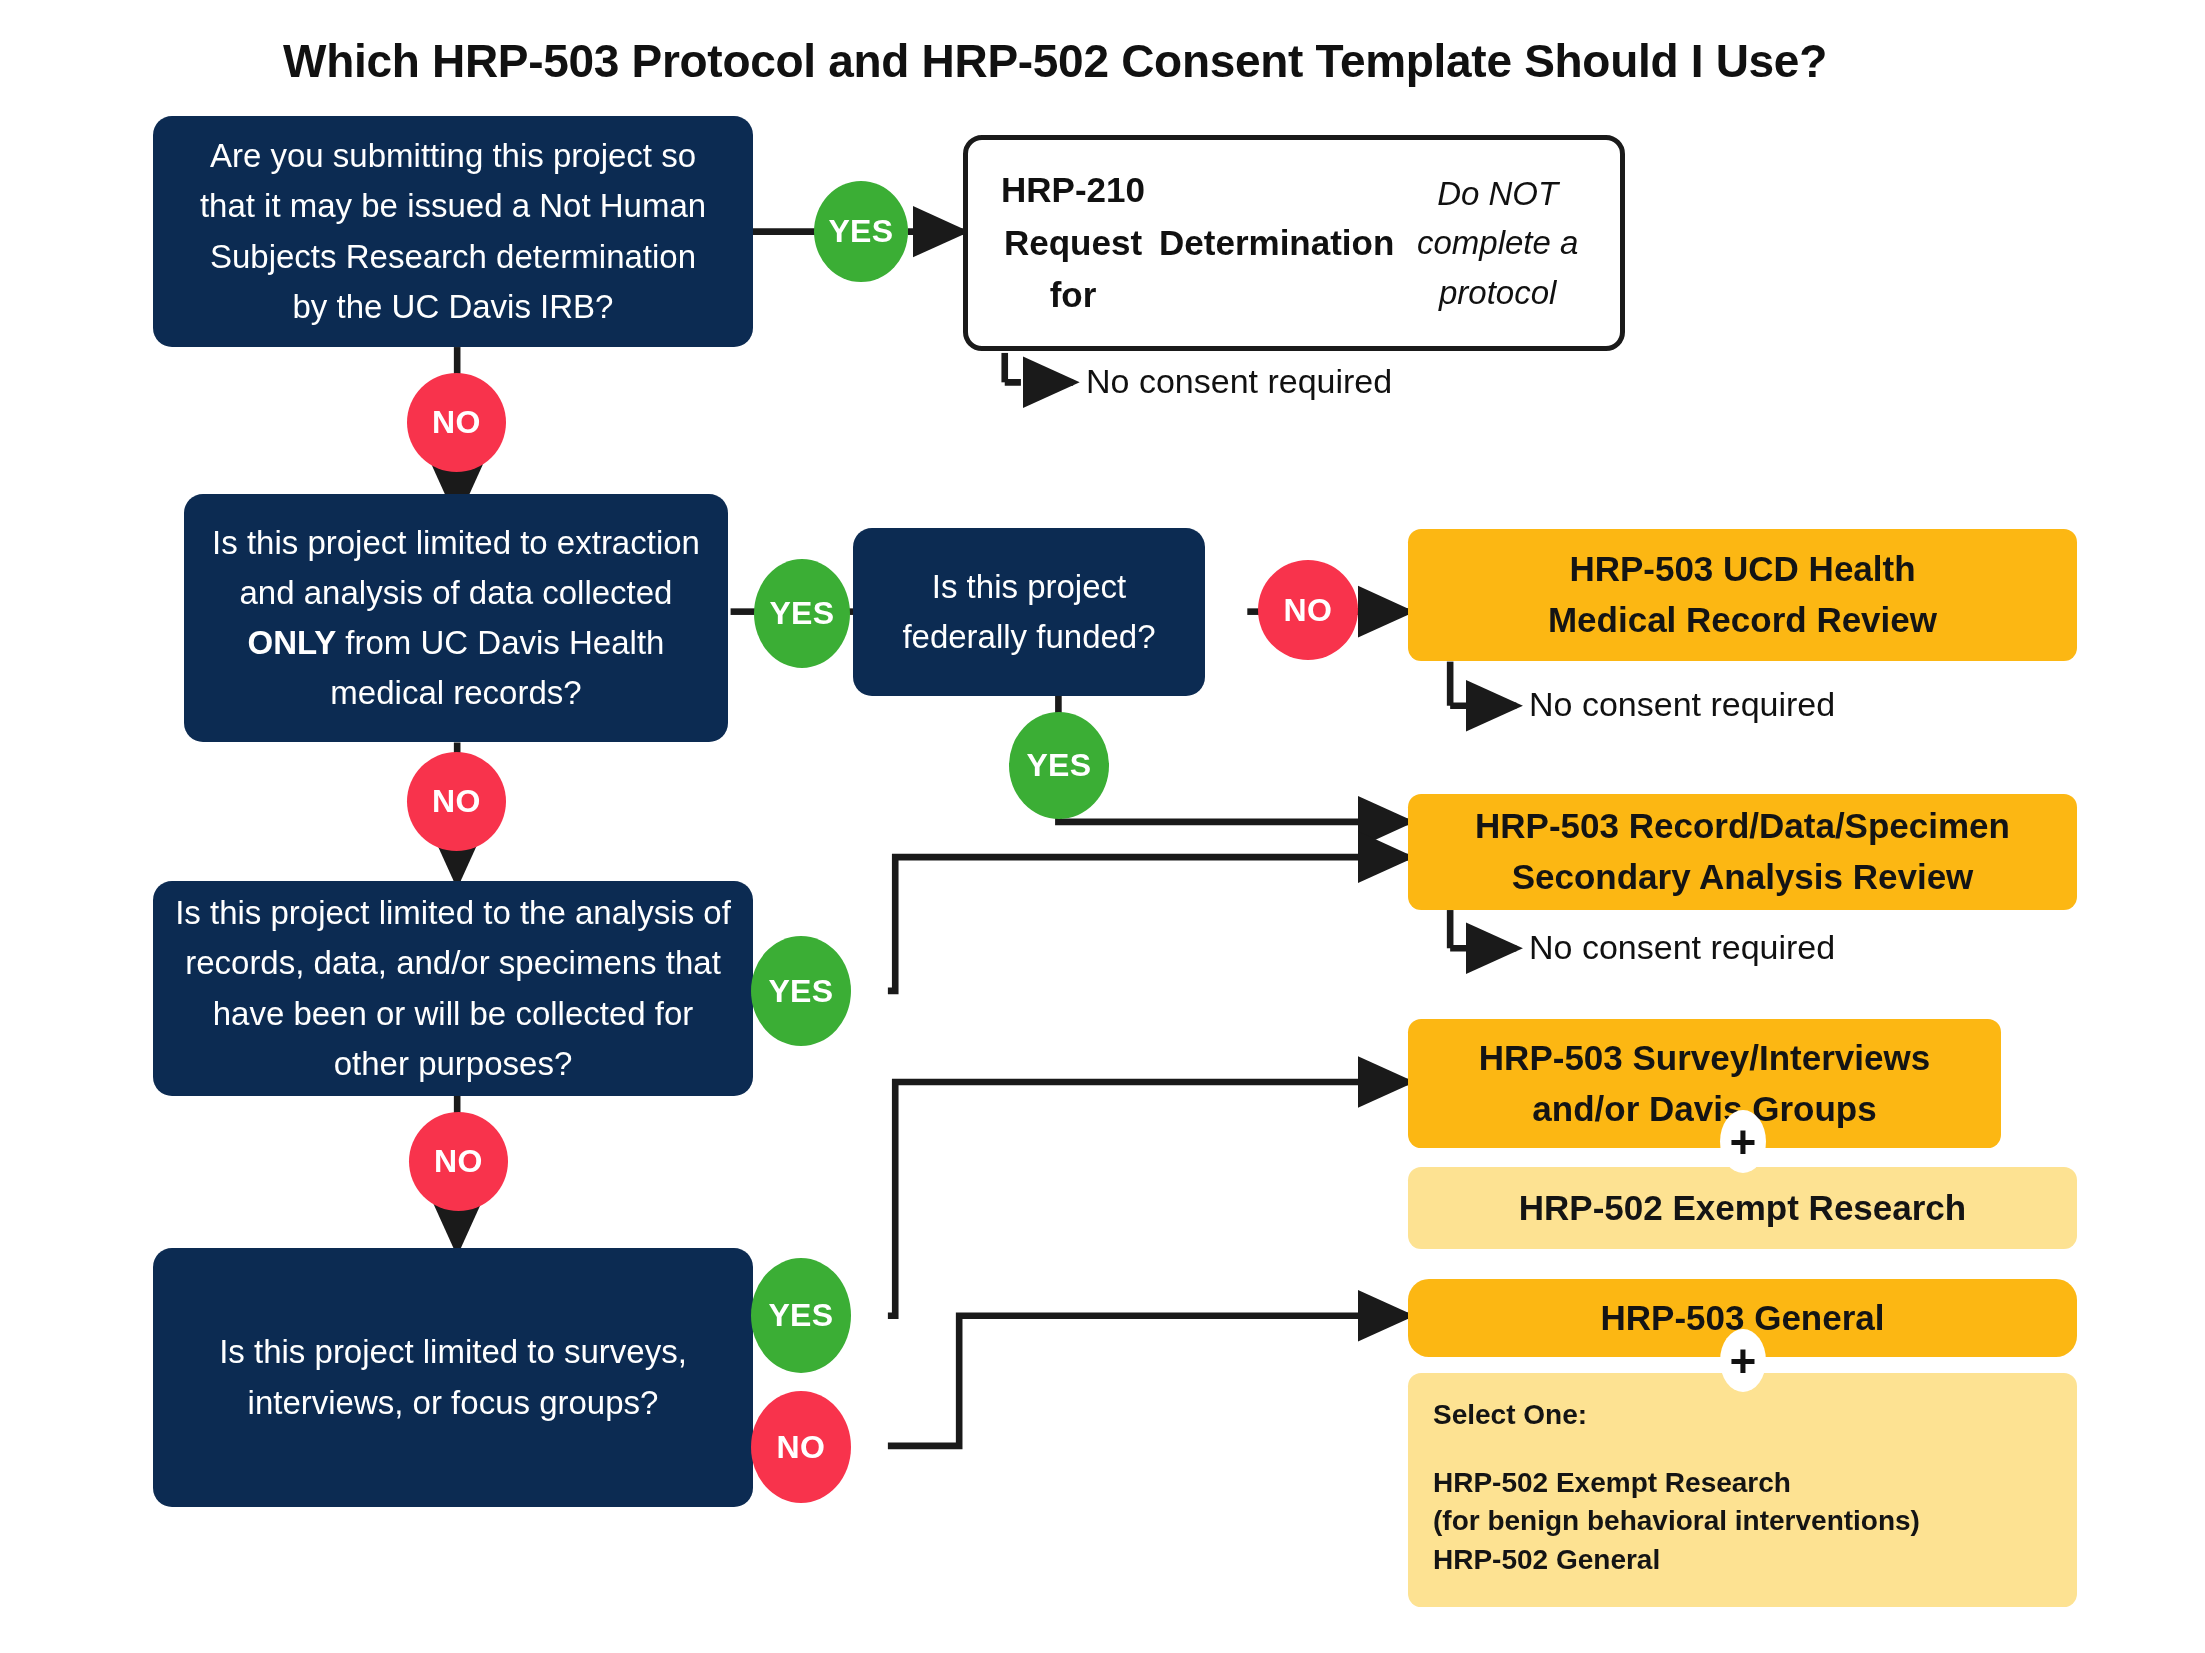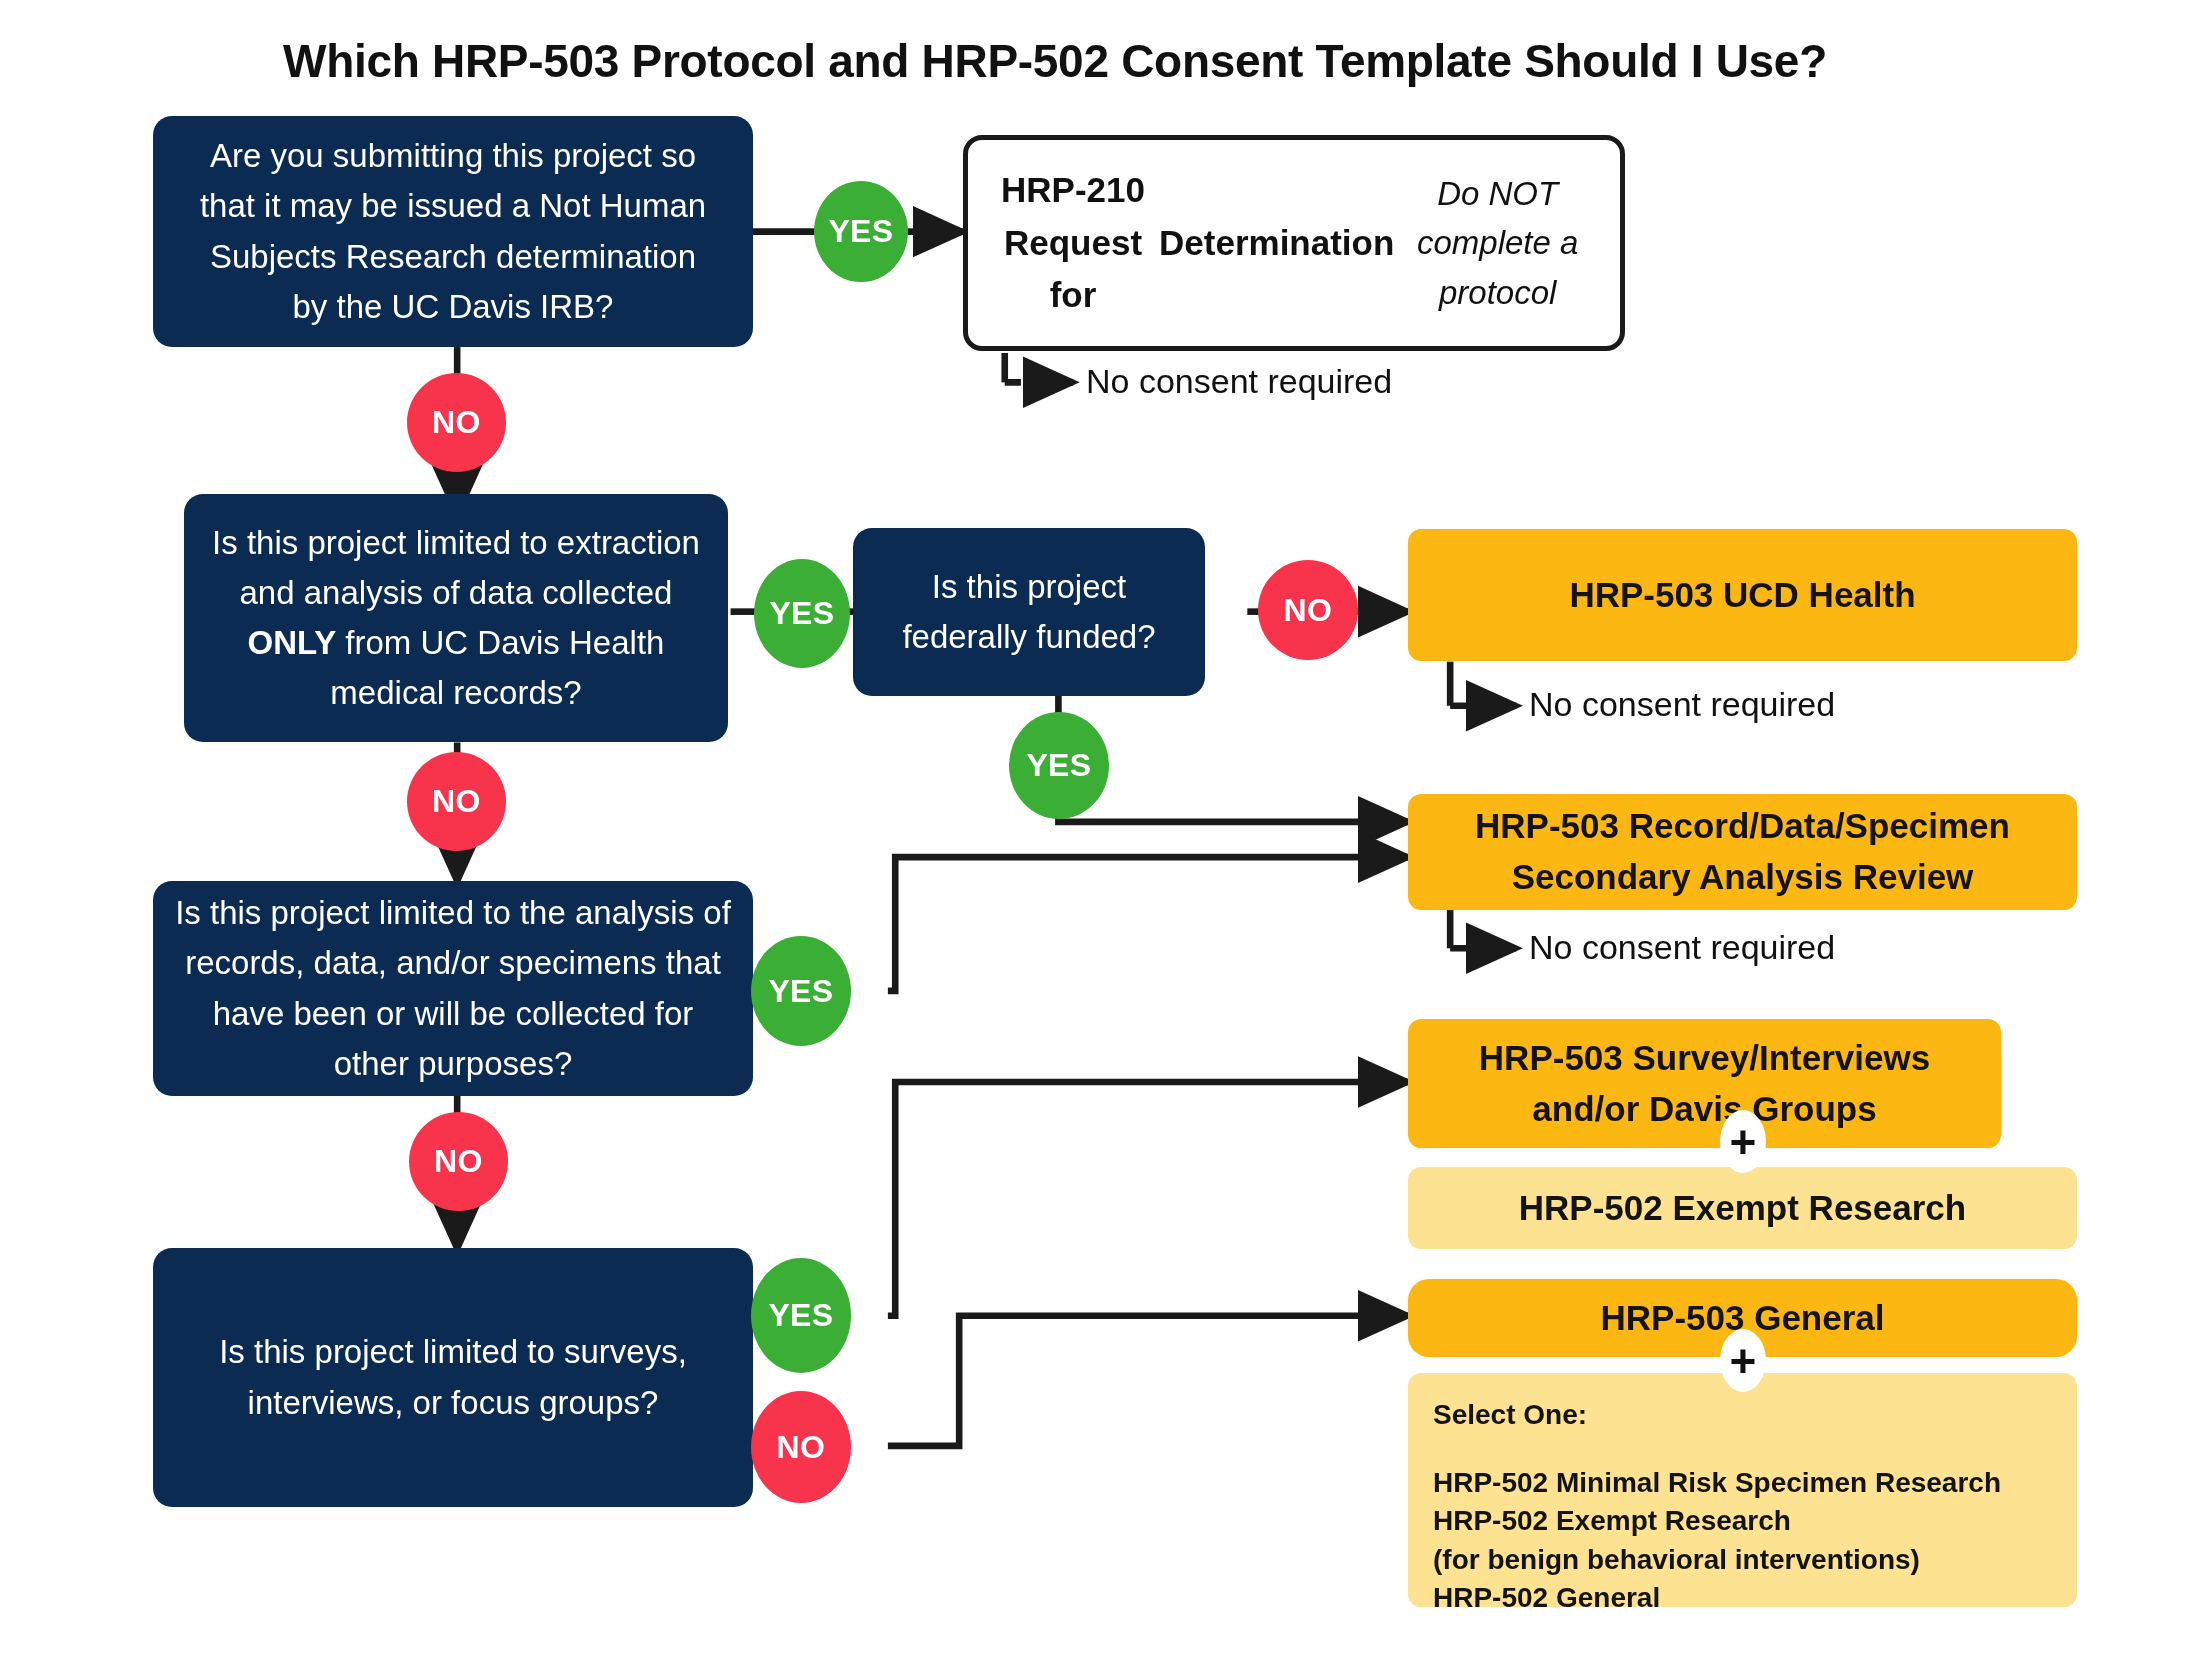--- a/index.html
+++ b/index.html
@@ -231,20 +231,21 @@
   <div class="node outline-box" style="left:963px; top:135px; width:662px; height:216px;">
     <div>HRP-210 Request for</div>
     <div>Determination</div>
     <div class="italic">Do NOT complete a protocol</div>
   </div>
   <div class="consent-label" style="left:1086px; top:362px;">No consent required</div>
 
   <div class="node result" style="left:1408px; top:529px; width:669px; height:132px;">
     <div>
       <div>HRP-503 UCD Health</div>
+      <div>Medical Record Review</div>
     </div>
   </div>
   <div class="consent-label" style="left:1529px; top:685px;">No consent required</div>
 
   <div class="node result" style="left:1408px; top:794px; width:669px; height:116px;">
     <div>
       <div>HRP-503 Record/Data/Specimen</div>
       <div>Secondary Analysis Review</div>
     </div>
   </div>
@@ -269,20 +270,19 @@
     <div>HRP-503 General</div>
   </div>
 
   <div class="plus" style="left:1720px; top:1329px;">
     <span>+</span>
   </div>
 
   <div class="select-panel" style="position:absolute; left:1408px; top:1373px; width:669px; height:234px;">
     <div class="sp-title">Select One:</div>
     <div class="sp-gap"></div>
-    <div class="sp-line">HRP-502 Minimal Risk Specimen Research</div>
     <div class="sp-line">HRP-502 Exempt Research</div>
     <div class="sp-line">(for benign behavioral interventions)</div>
     <div class="sp-line">HRP-502 General</div>
   </div>
 
 </div>
 
 
 </body></html>

